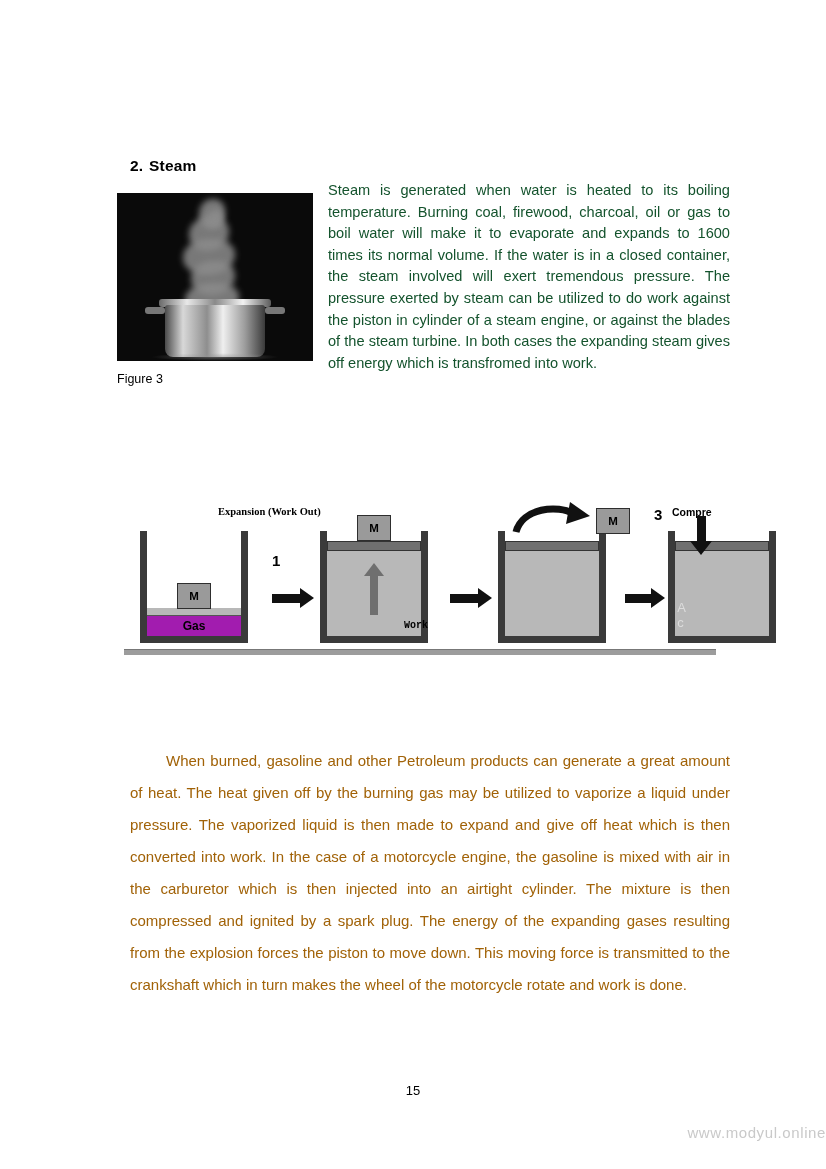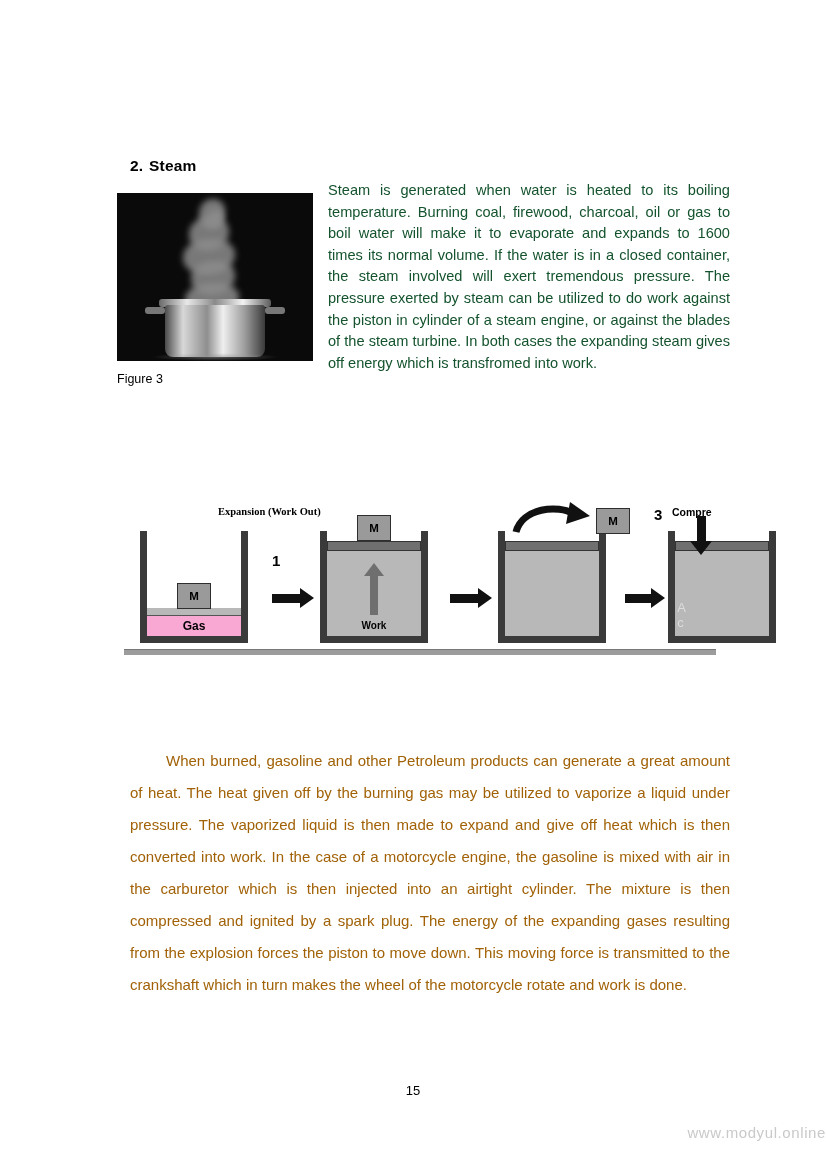--- a/index.html
+++ b/index.html
@@ -202,36 +202,37 @@
     color: #000;
     text-align: center;
     line-height: 24px;
   }
   .gas-label {
     position: absolute;
     left: 7px;
     right: 7px;
     bottom: 7px;
     height: 20px;
-    background: #f9a8d4;
+    background: #a21caf;
     border-top: 1px solid #555;
     font-size: 12px;
     font-weight: bold;
     color: #000;
     text-align: center;
     line-height: 20px;
   }
   .work-label {
     position: absolute;
     bottom: 12px;
     width: 100%;
-    text-align: center;
+    text-align: right;
     font-size: 10px;
     font-weight: bold;
     color: #000;
+    font-family: Liberation Mono, monospace;
   }
   .up-arrow {
     position: absolute;
     left: 50%;
     margin-left: -4px;
     bottom: 28px;
     width: 8px;
     height: 40px;
     background: #6f6f6f;
   }

